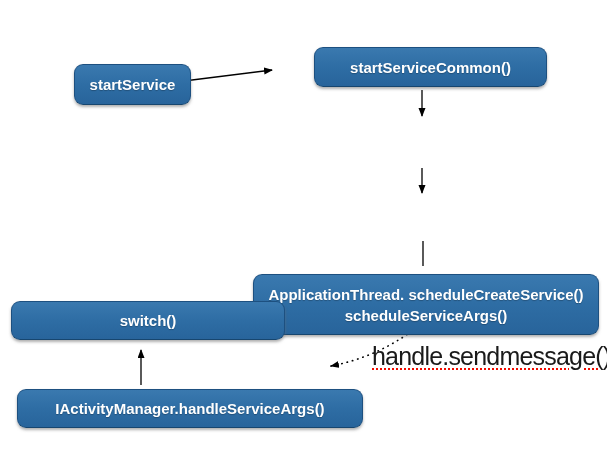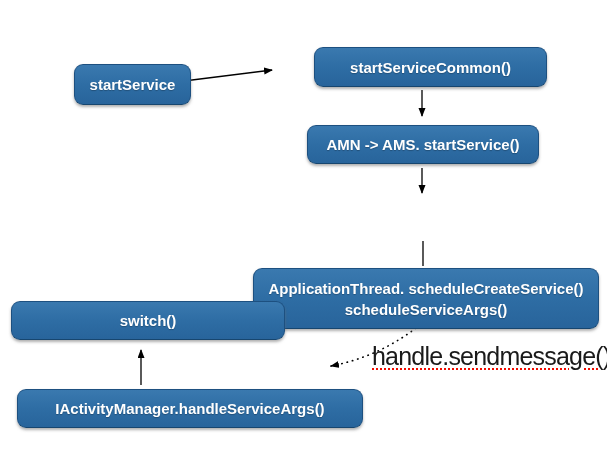--- a/index.html
+++ b/index.html
@@ -80,26 +80,23 @@
   </svg>
 
   <div class="node" style="left:36px; top:64px; width:117px; height:41px;margin-left:38px;">
     <span>startService</span>
   </div>
 
   <div class="node" style="left:314px; top:47px; width:233px; height:40px;">
     <span>startServiceCommon()</span>
   </div>
 
-  <div class="node" style="left:307px; top:125px; width:232px; height:39px;">
-    <span>AMN -&gt; AMS. startService()</span>
-  </div>
 
 
-  <div class="node" style="left:253px; top:268px; width:346px; height:61px;">
+  <div class="node" style="left:253px; top:274px; width:346px; height:61px;">
     <span class="lines">
       <span style="display:block;">ApplicationThread. scheduleCreateService()</span>
       <span style="display:block;">scheduleServiceArgs()</span>
     </span>
   </div>
 
   <div class="node" style="left:11px; top:301px; width:274px; height:39px;">
     <span>switch()</span>
   </div>
 

